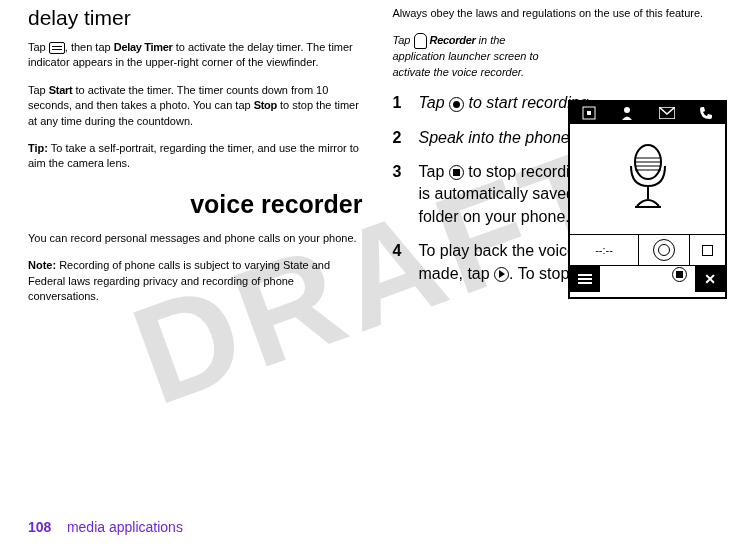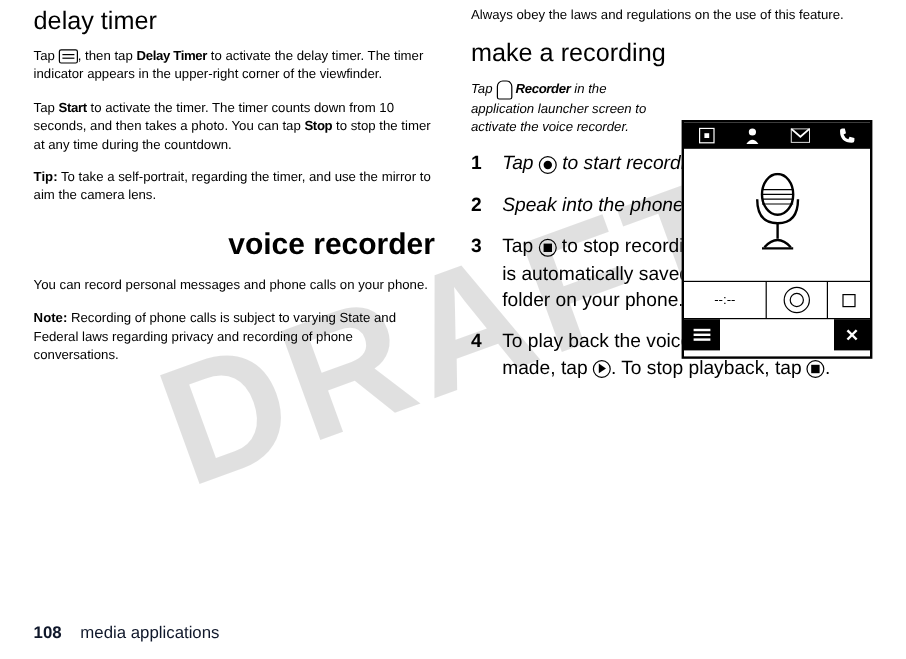--- a/index.html
+++ b/index.html
@@ -147,21 +147,21 @@
     width: 26px;
     flex-shrink: 0;
   }
   ol.steps .txt { flex: 1; }
   .narrow { width: 165px; font-style: italic; }
   .footer {
     position: absolute;
     bottom: 14px;
     left: 28px;
     font-size: 14px;
-    color: #0f172a;
+    color: #6d28d9;
   }
   .footer .pg { font-weight: bold; }
   
   .drawing {
     position: absolute;
     right: 0;
     top: 94px;
     width: 155px;
     height: 195px;
     border: 2px solid #000;
@@ -248,21 +248,20 @@
       <p>You can record personal messages and phone calls on your phone.</p>
 
       <p>
         <span class="bold">Note:</span><span> Recording of phone calls is subject to varying State and Federal laws regarding privacy and recording of phone conversations.</span>
       </p>
     </div>
 
     <div class="col">
       <p>Always obey the laws and regulations on the use of this feature.</p>
 
-      <h2>make a recording</h2>
 
       <p class="narrow">
         <span>Tap </span><span class="rec-icon"></span> <span class="bold cond">Recorder</span><span> in the application launcher screen to activate the voice recorder.</span>
       </p>
 
       <div class="drawing">
         <div class="topbar">
           <svg width="14" height="14" viewBox="0 0 14 14">
               <rect x="1" y="1" width="12" height="12" fill="none" stroke="#fff" stroke-width="1"></rect>
               <rect x="5" y="5" width="4" height="4" fill="#fff"></rect>

